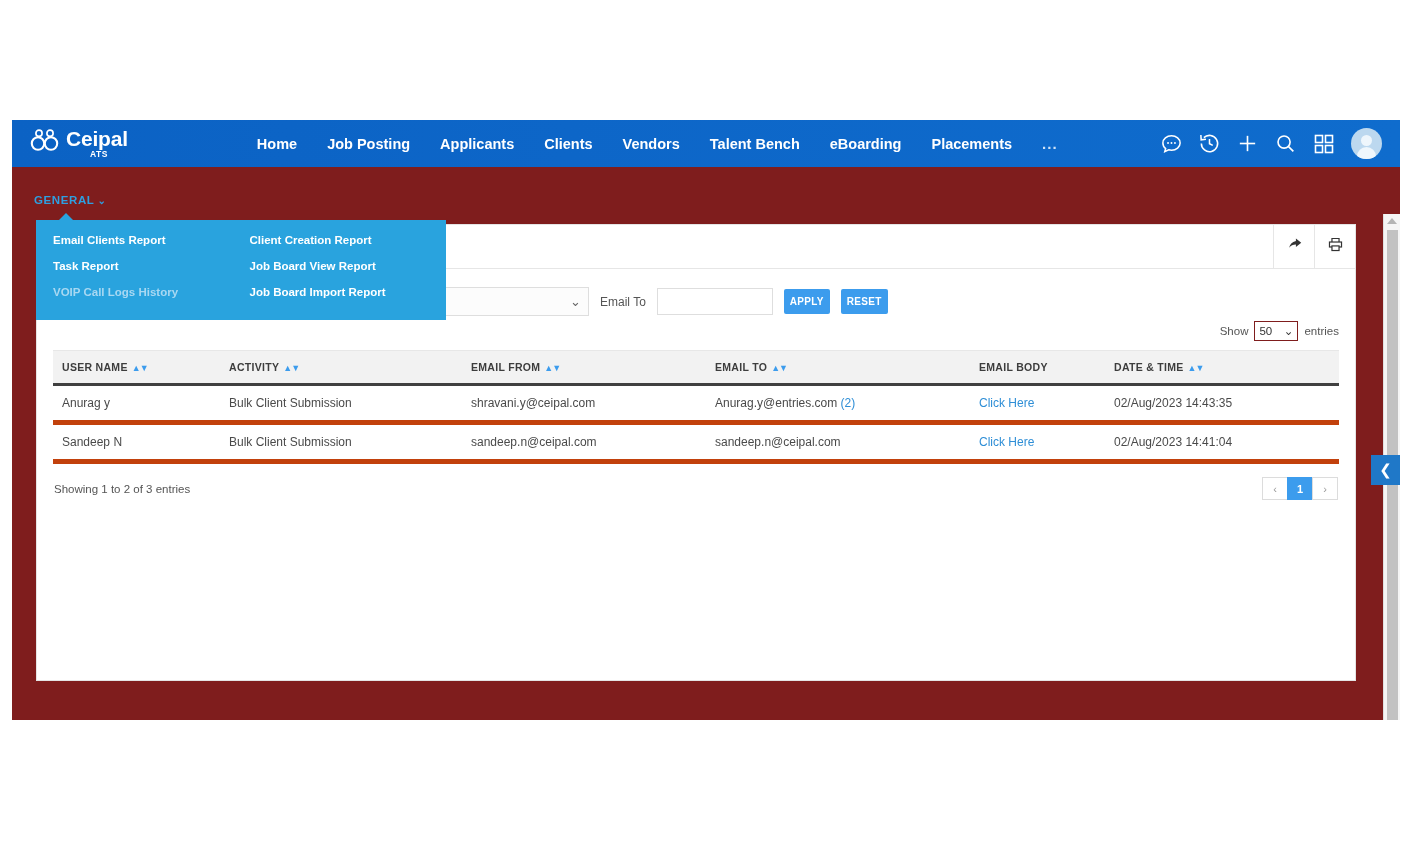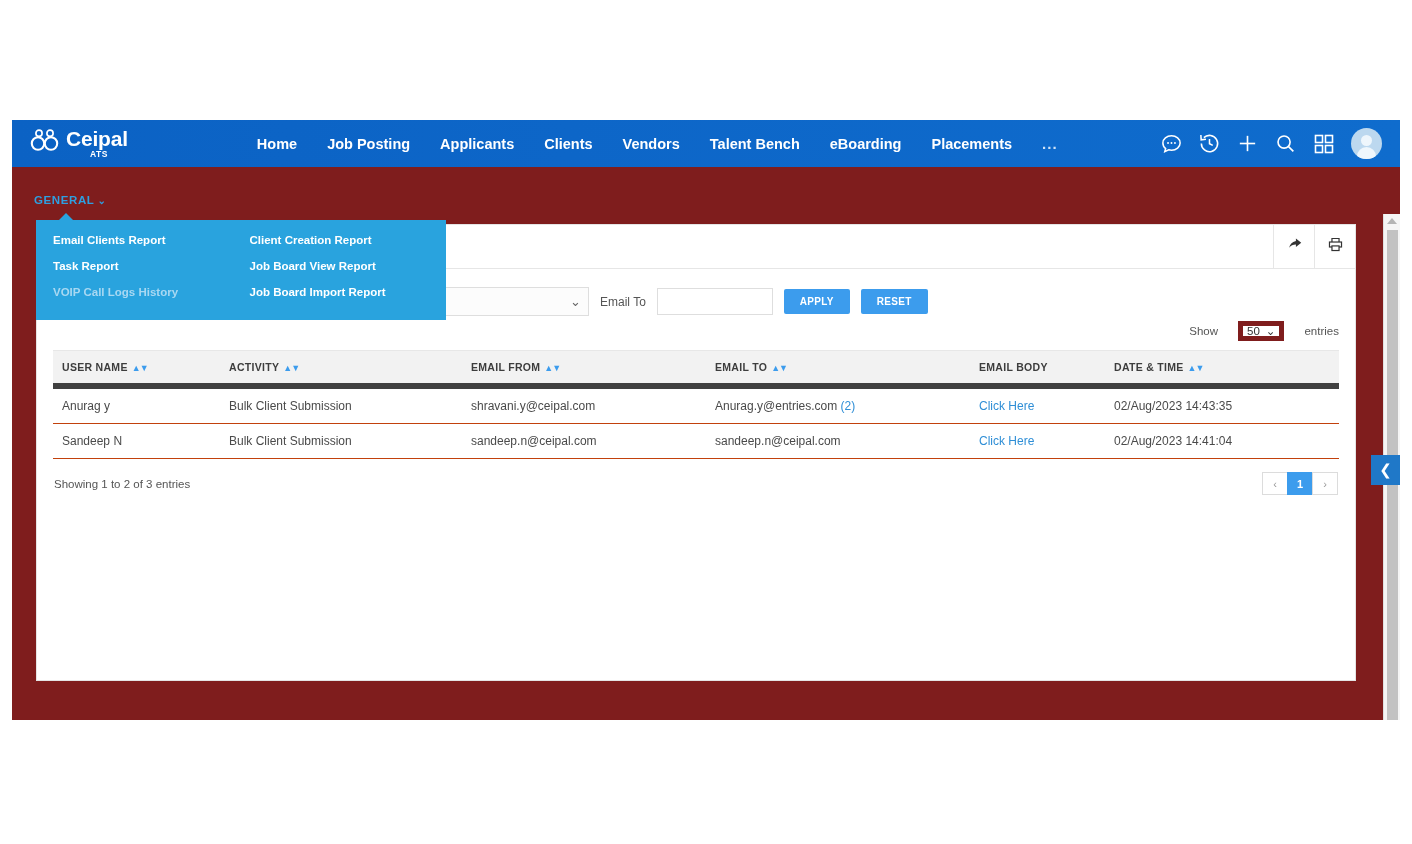--- a/index.html
+++ b/index.html
@@ -125,50 +125,50 @@
     width: 236px; height: 29px; border: 1px solid #dedede; background: #fcfcfc;
     font-size: 12px; color: #6a6a6a; padding: 0 7px;
     display: flex; align-items: center; justify-content: space-between;
     font-family: "Liberation Sans", sans-serif; cursor: pointer;
   }
   .sel .cv { color: #666; font-size: 13px; }
   .txt {
     width: 116px; height: 27px; border: 1px solid #dedede; background: #fff;
   }
   .btn {
-    height: 25px; padding: 0 16px; background: #3c9ced; color: #fff;
+    height: 25px; padding: 0 6px; background: #3c9ced; color: #fff;
     font-size: 10px; font-weight: 700; letter-spacing: .3px;
     border: none; cursor: pointer; border-radius: 2px;
     font-family: "Liberation Sans", sans-serif;
   }
 
   
   .showrow {
     display: flex; align-items: center; justify-content: flex-end;
-    gap: 20px; padding-right: 16px; font-size: 11.5px; color: #555;
+    gap: 6px; padding-right: 16px; font-size: 11.5px; color: #555;
     margin-top: -4px;
   }
   .showsel {
-    border: 5px solid #7f1d1d; background: #fff; height: 20px; min-width: 44px;
+    border: 1px solid #7f1d1d; background: #fff; height: 20px; min-width: 44px;
     font-size: 11.5px; color: #333; display:flex; align-items:center;
     justify-content: space-between; padding: 0 4px; gap: 6px; cursor: pointer;
   }
 
   
   table.grid { width: 1286px; margin: 9px auto 0 auto; border-collapse: collapse; }
   table.grid th {
     background: #f2f2f2; text-align: left;
     font-size: 10.5px; font-weight: 700; color: #3d3d3d;
     letter-spacing: .3px; padding: 10px 0 10px 9px;
-    border-top: 1px solid #e7e7e7; border-bottom: 6px solid #404040;
+    border-top: 1px solid #e7e7e7; border-bottom: 3px solid #404040;
     white-space: nowrap;
   }
   table.grid td {
     font-size: 12px; color: #4a4a4a; padding: 10px 0 10px 9px;
-    border-bottom: 1px solid #c2410c;
+    border-bottom: 5px solid #c2410c;
   }
   .sortico { color: #3c9ced; font-size: 9px; margin-left: 4px; letter-spacing:-1px;}
   .link { color: #2e8ed6; cursor: pointer; }
   .cnt { color: #2e8ed6; }
 
   
   .tfoot {
     display: flex; align-items: center; justify-content: space-between;
     padding: 13px 17px 0 17px; font-size: 11.5px; color: #555;
   }

